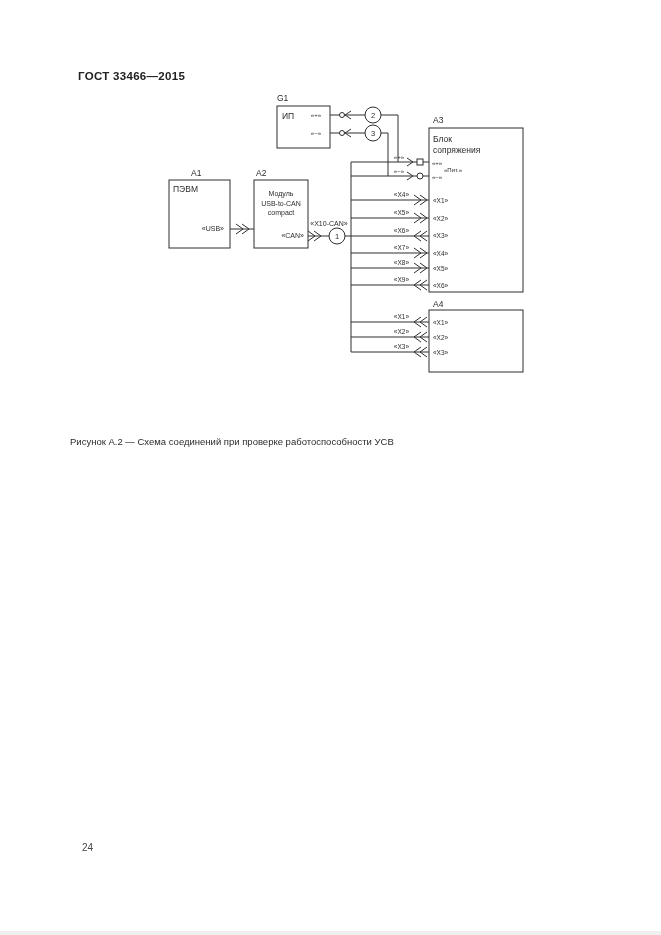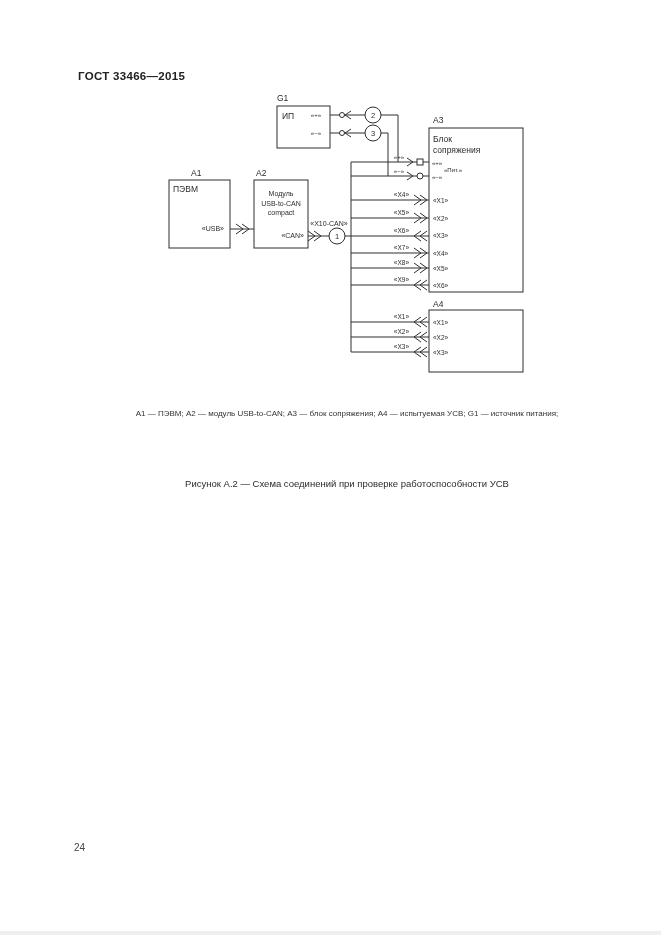--- a/index.html
+++ b/index.html
@@ -22,25 +22,25 @@
   .t7{font-size:7px;}
   .t65{font-size:6.5px;}
   .t6{font-size:6px;}
   .mid{text-anchor:middle;}
   .end{text-anchor:end;}
   .caption{
     position:absolute;left:70px;top:407px;width:554px;text-align:center;
     font-size:8px;line-height:13px;color:#333;
   }
   .figure-title{
-    position:absolute;left:70px;top:436px;width:554px;text-align:center;
-    font-size:9.5px;color:#2b2b2b;margin-top:42px;
+    position:absolute;left:70px;top:436px;width:554px;text-align:left;
+    font-size:9.5px;color:#2b2b2b;
   }
   .page-number{
-    position:absolute;left:74px;top:842px;font-size:10px;color:#444;text-align:right;
+    position:absolute;left:82px;top:842px;font-size:10px;color:#444;text-align:right;
   }
   .page-bottom-edge{
     position:absolute;left:0;bottom:0;width:661px;height:4px;background:#efefef;
   }
 </style>
 </head>
 <body>
 
 <div class="doc-header">ГОСТ 33466—2015</div>
 
@@ -207,20 +207,19 @@
     <text class="t65 end" x="409" y="250">«X7»</text>
     <text class="t65 end" x="409" y="265">«X8»</text>
     <text class="t65 end" x="409" y="282">«X9»</text>
     <text class="t65 end" x="409" y="319">«X1»</text>
     <text class="t65 end" x="409" y="334">«X2»</text>
     <text class="t65 end" x="409" y="349">«X3»</text>
   </g>
 </svg>
 
 <div class="caption">
-  <div>А1 — ПЭВМ; А2 — модуль USB-to-CAN; А3 — блок сопряжения; А4 — испытуемая УСВ; G1 — источник питания;</div>
 </div>
 
 <div class="figure-title">Рисунок А.2 — Схема соединений при проверке работоспособности УСВ</div>
 
 <div class="page-number">24</div>
 
 <div class="page-bottom-edge"></div>
 
 </body></html>

